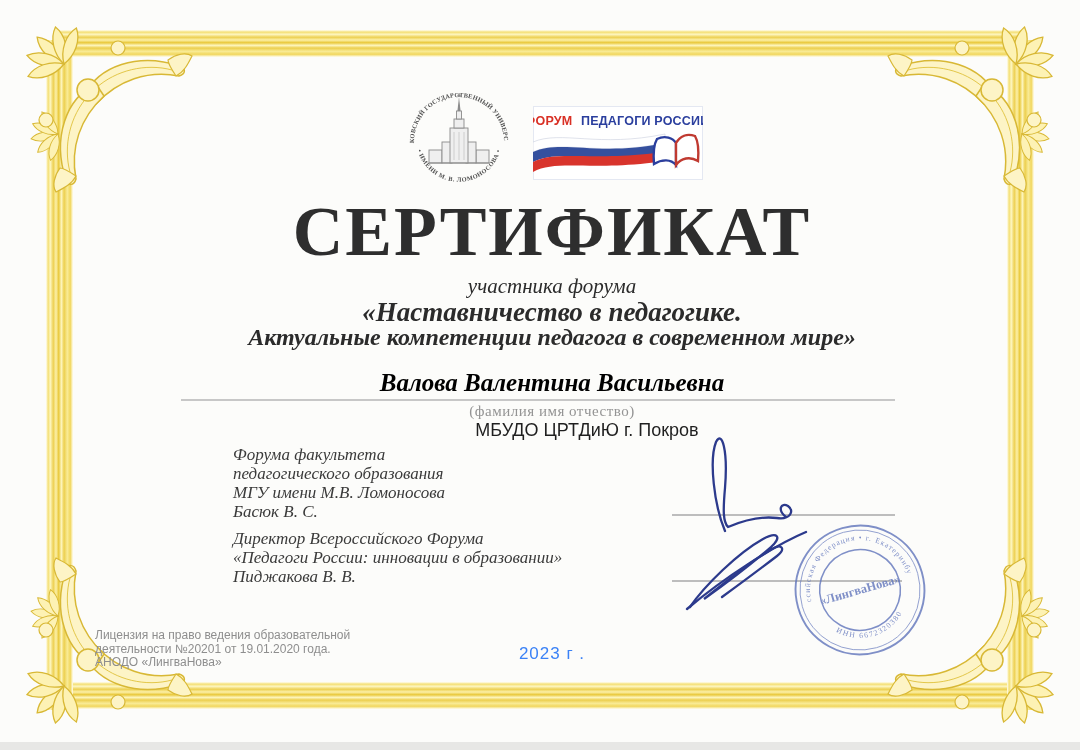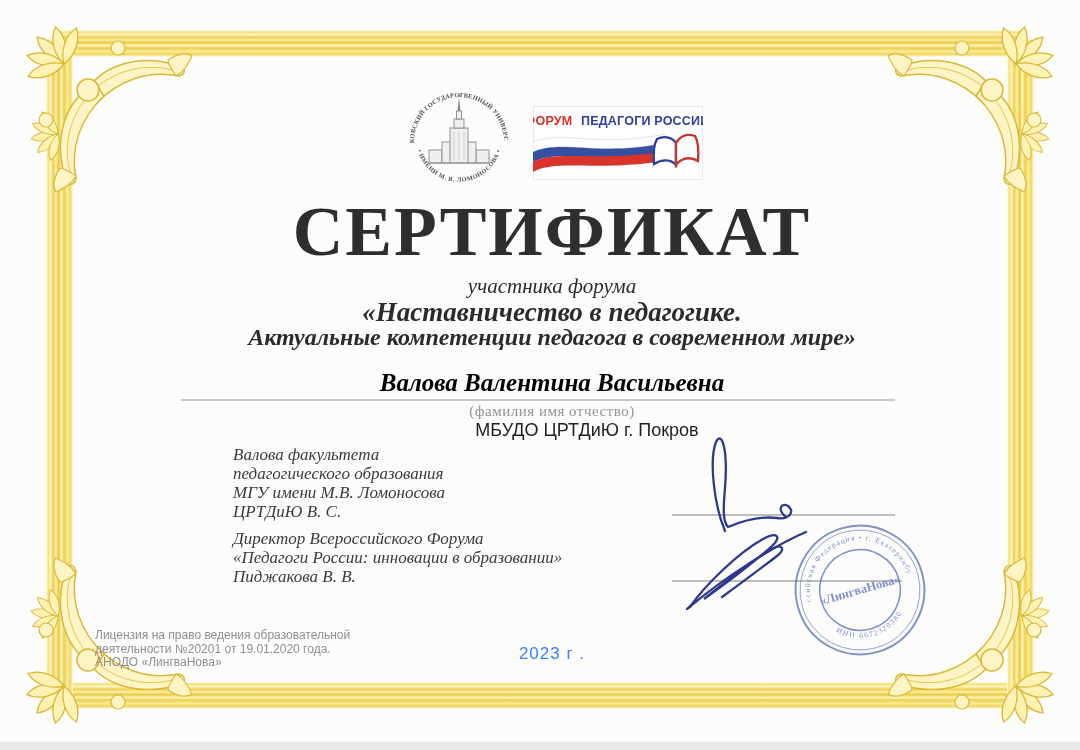--- a/index.html
+++ b/index.html
@@ -153,24 +153,24 @@
   <div class="abs center subtitle">участника форума</div>
   <div class="abs center ftl1">«Наставничество в педагогике.</div>
   <div class="abs center ftl2">Актуальные компетенции педагога в современном мире»</div>
 
   <div class="abs center name">Валова Валентина Васильевна</div>
   <div class="abs rule"></div>
   <div class="abs center caption">(фамилия имя отчество)</div>
   <div class="abs center org">МБУДО ЦРТДиЮ г. Покров</div>
 
   <div class="abs block b1">
-    <div>Валова факультета</div>
+    <div>Форума факультета</div>
     <div>педагогического образования</div>
     <div>МГУ имени М.В. Ломоносова</div>
-    <div>ЦРТДиЮ В. С.</div>
+    <div>Басюк В. С.</div>
   </div>
   <div class="abs block b2">
     <div>Директор Всероссийского Форума</div>
     <div>«Педагоги России: инновации в образовании»</div>
     <div>Пиджакова В. В.</div>
   </div>
 
   <div class="abs sigline sl1"></div>
   <div class="abs sigline sl2"></div>
 

